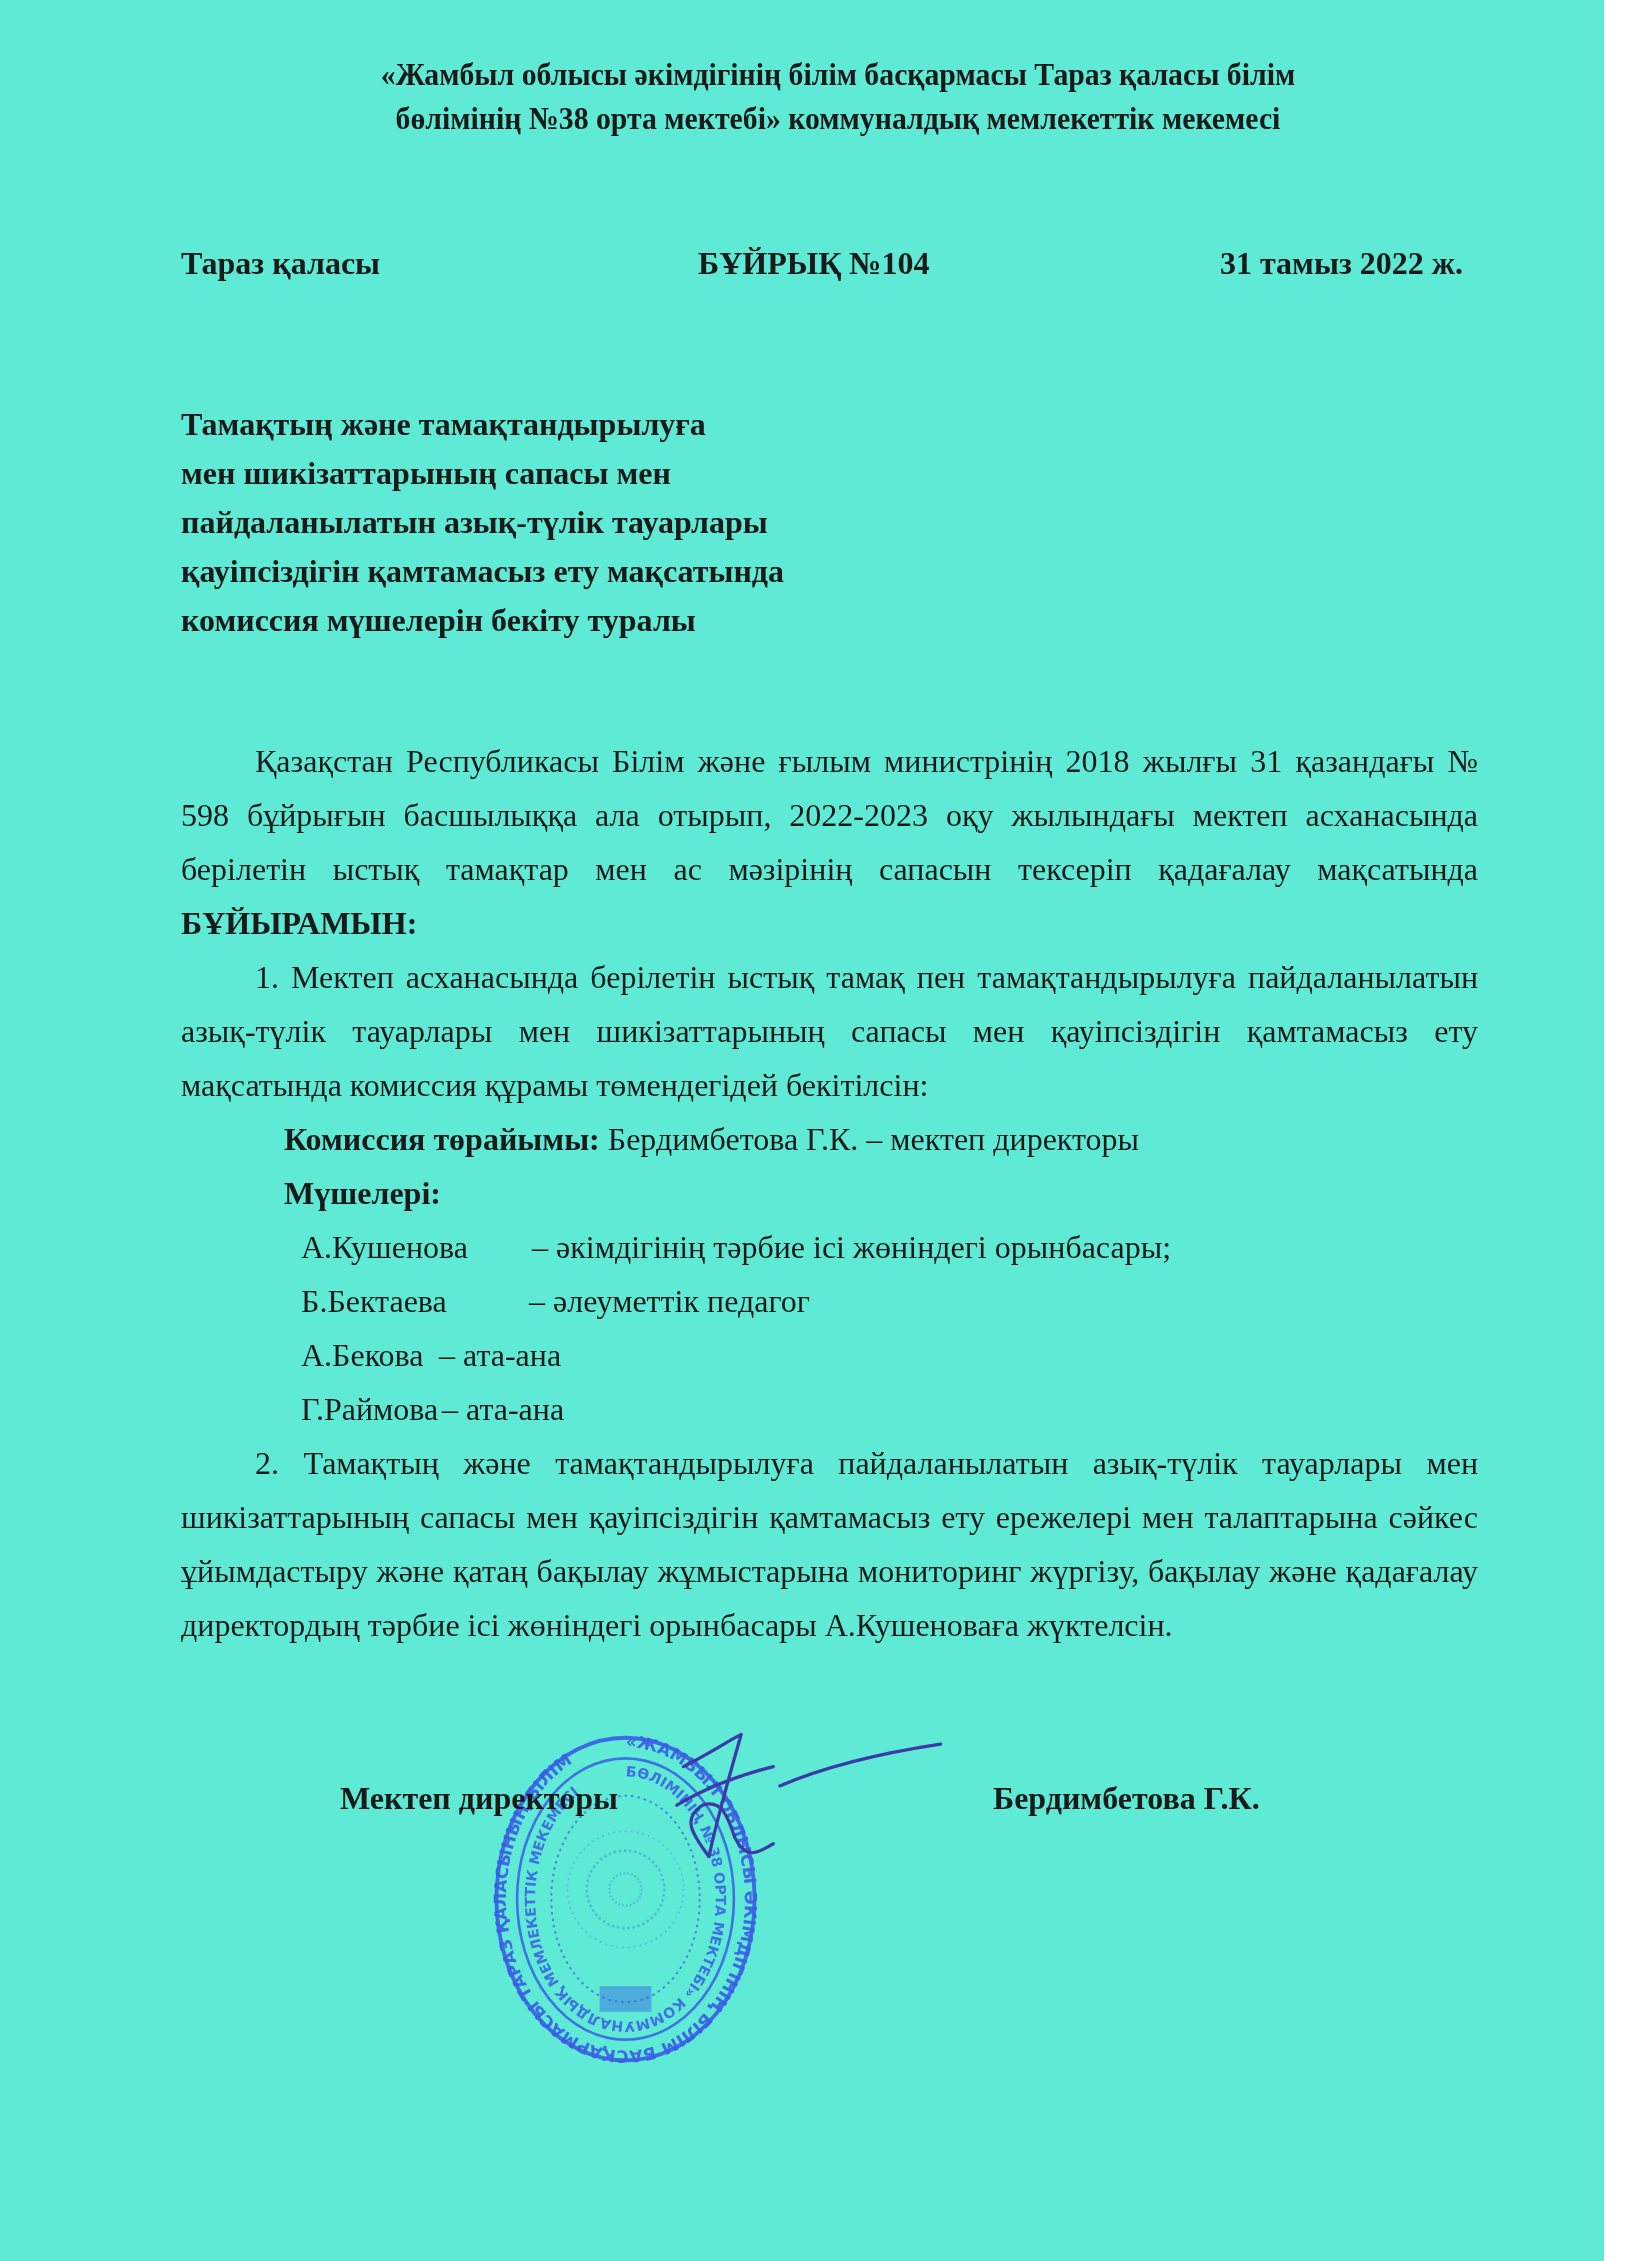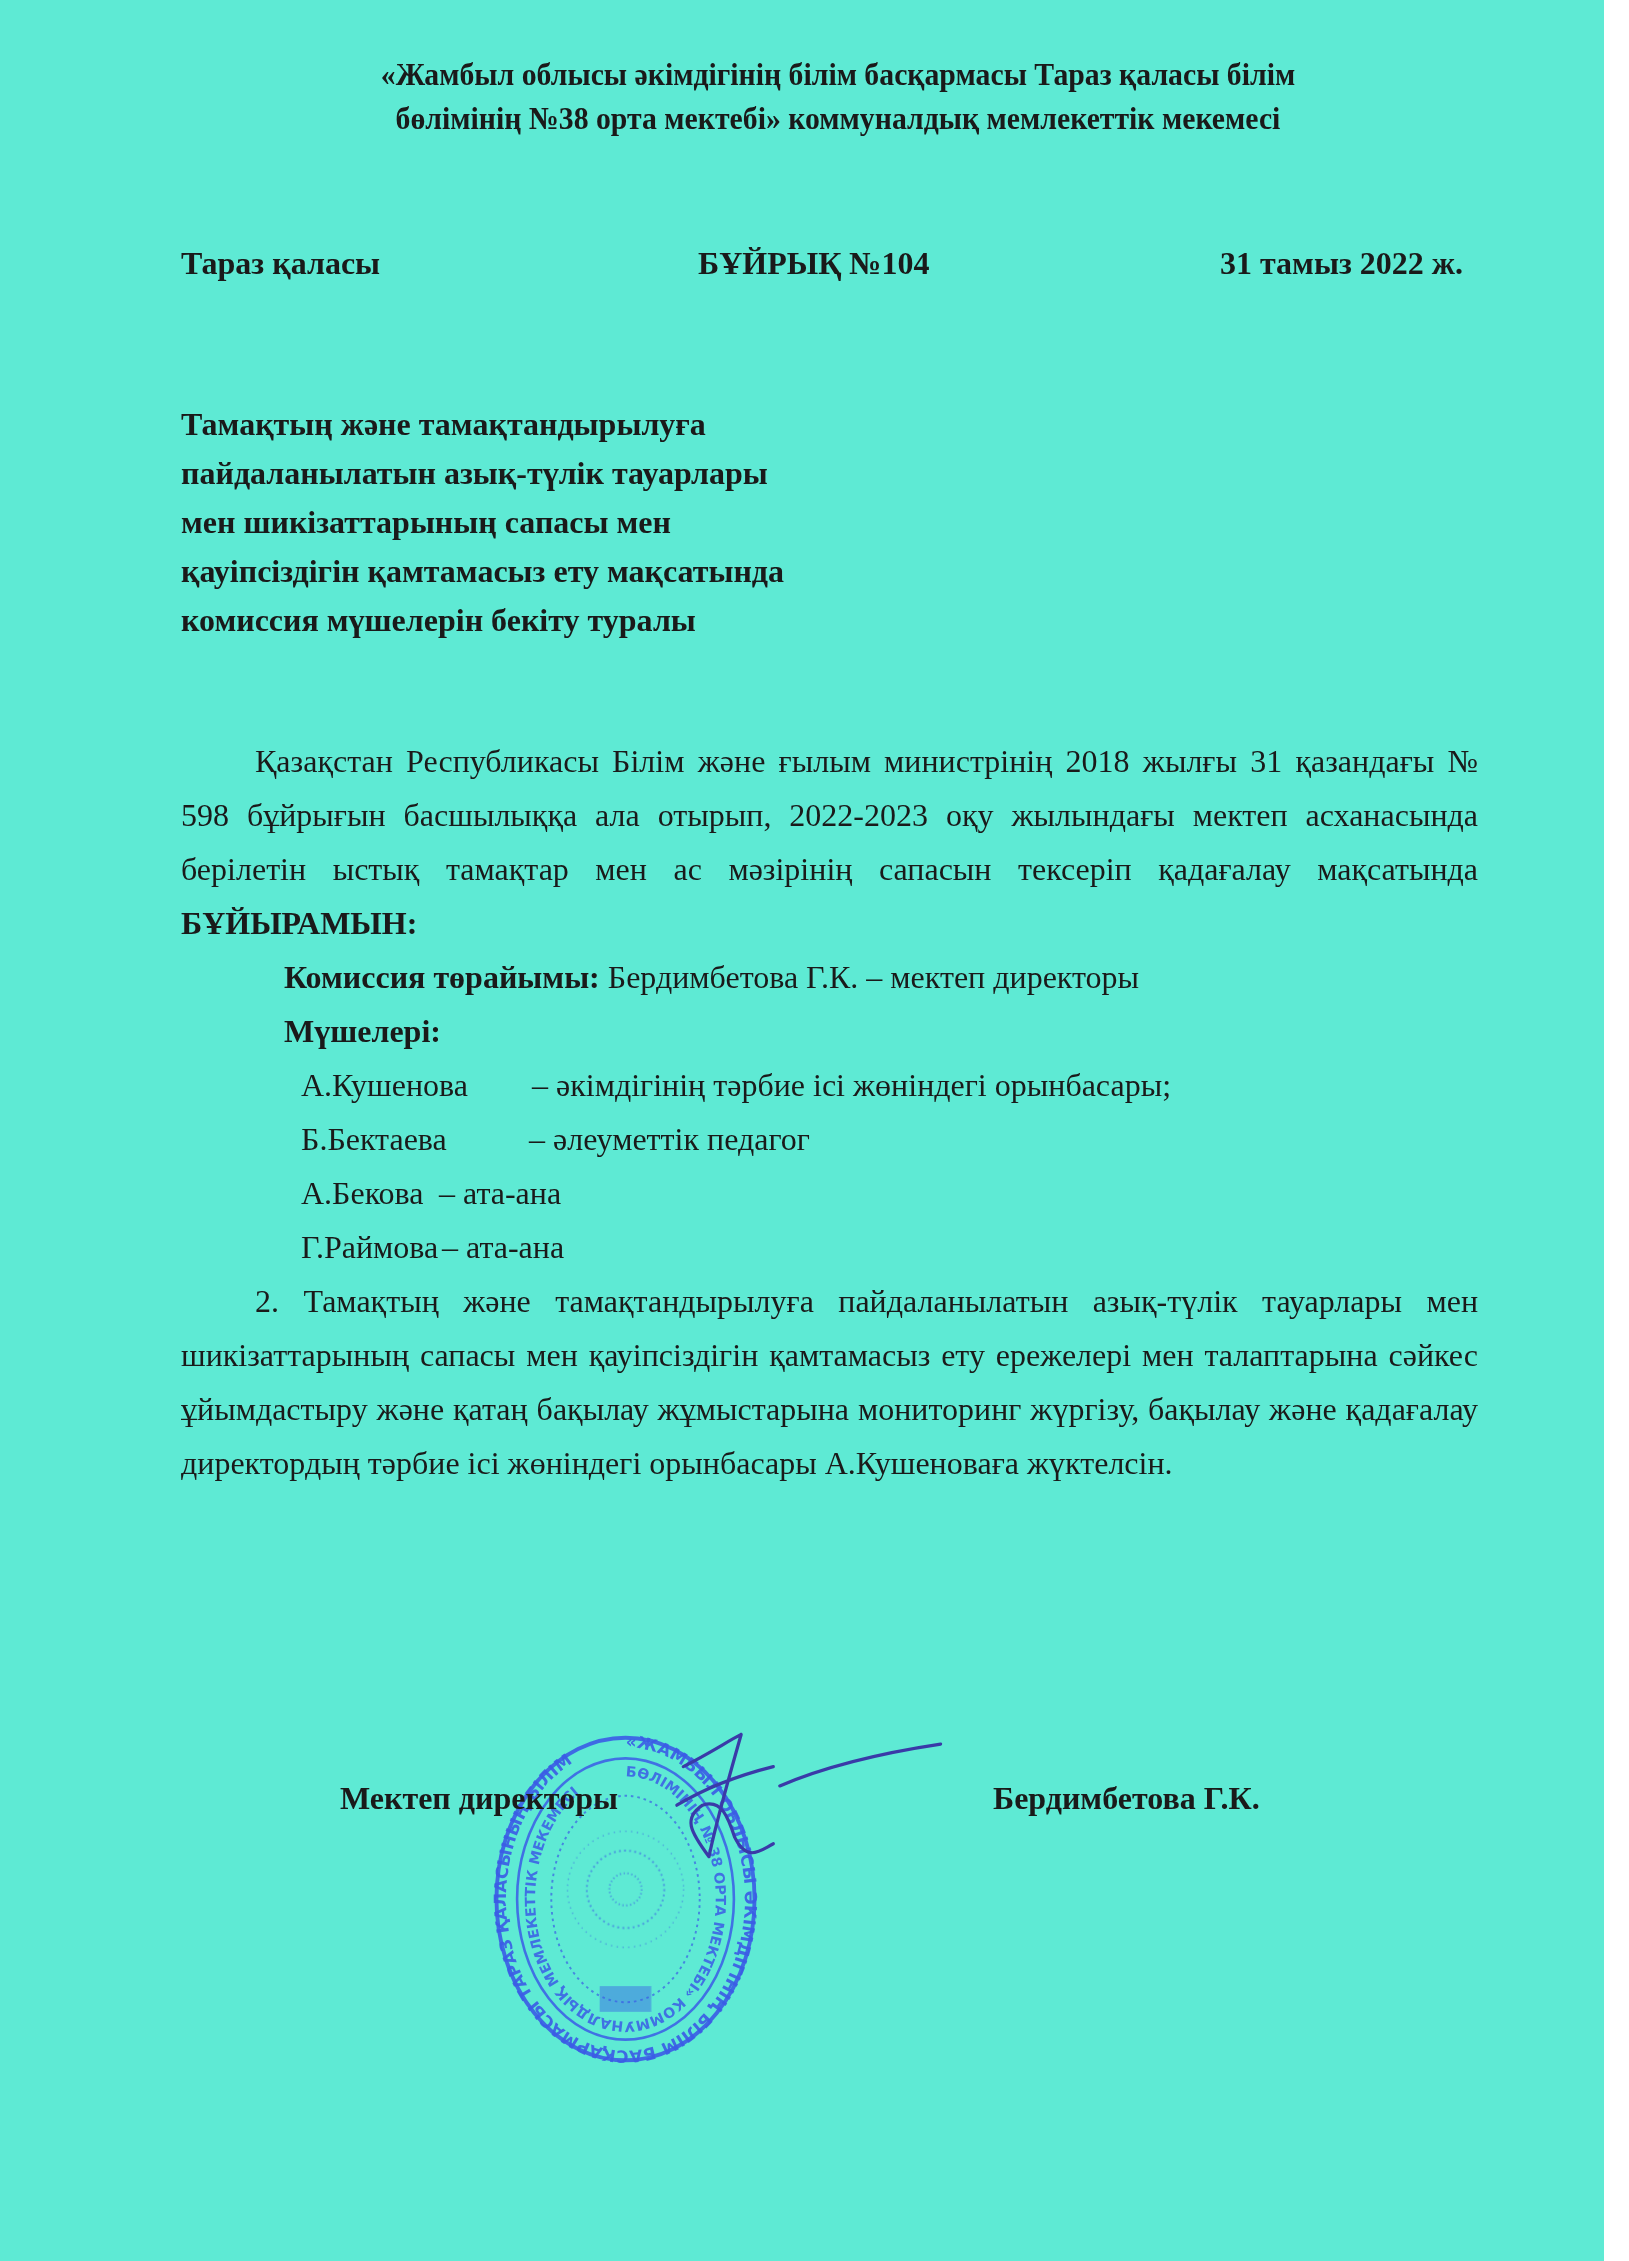--- a/index.html
+++ b/index.html
@@ -57,31 +57,32 @@
   </div>
 
   <div class="meta-row">
     <span class="meta-city">Тараз қаласы</span>
     <span class="meta-order">БҰЙРЫҚ №104</span>
     <span class="meta-date">31 тамыз 2022 ж.</span>
   </div>
 
   <div class="title-block">
     <div>Тамақтың және тамақтандырылуға</div>
+    <div>мен шикізаттарының сапасы мен</div>
     <div>пайдаланылатын азық-түлік тауарлары</div>
-    <div>мен шикізаттарының сапасы мен</div>
     <div>қауіпсіздігін қамтамасыз ету мақсатында</div>
     <div>комиссия мүшелерін бекіту туралы</div>
   </div>
 
   <div class="body">
     <p class="para">
       <span>Қазақстан Республикасы Білім және ғылым министрінің 2018 жылғы 31 қазандағы № 598 бұйрығын басшылыққа ала отырып, 2022-2023 оқу жылындағы мектеп асханасында берілетін ыстық тамақтар мен ас мәзірінің сапасын тексеріп қадағалау мақсатында</span>
       <span class="bold">БҰЙЫРАМЫН:</span>
     </p>
+    <p class="para">1. Мектеп асханасында берілетін ыстық тамақ пен тамақтандырылуға пайдаланылатын азық-түлік тауарлары мен шикізаттарының сапасы мен қауіпсіздігін қамтамасыз ету мақсатында комиссия құрамы төмендегідей бекітілсін:</p>
     <div class="indent-line">
       <span class="bold">Комиссия төрайымы:</span>
       <span>Бердимбетова Г.К. – мектеп директоры</span>
     </div>
     <div class="indent-line bold">Мүшелері:</div>
 
     <div class="member">
       <span class="mname">А.Кушенова</span>
       <span class="mrole" style="left:351px">– әкімдігінің тәрбие ісі жөніндегі орынбасары;</span>
     </div>

